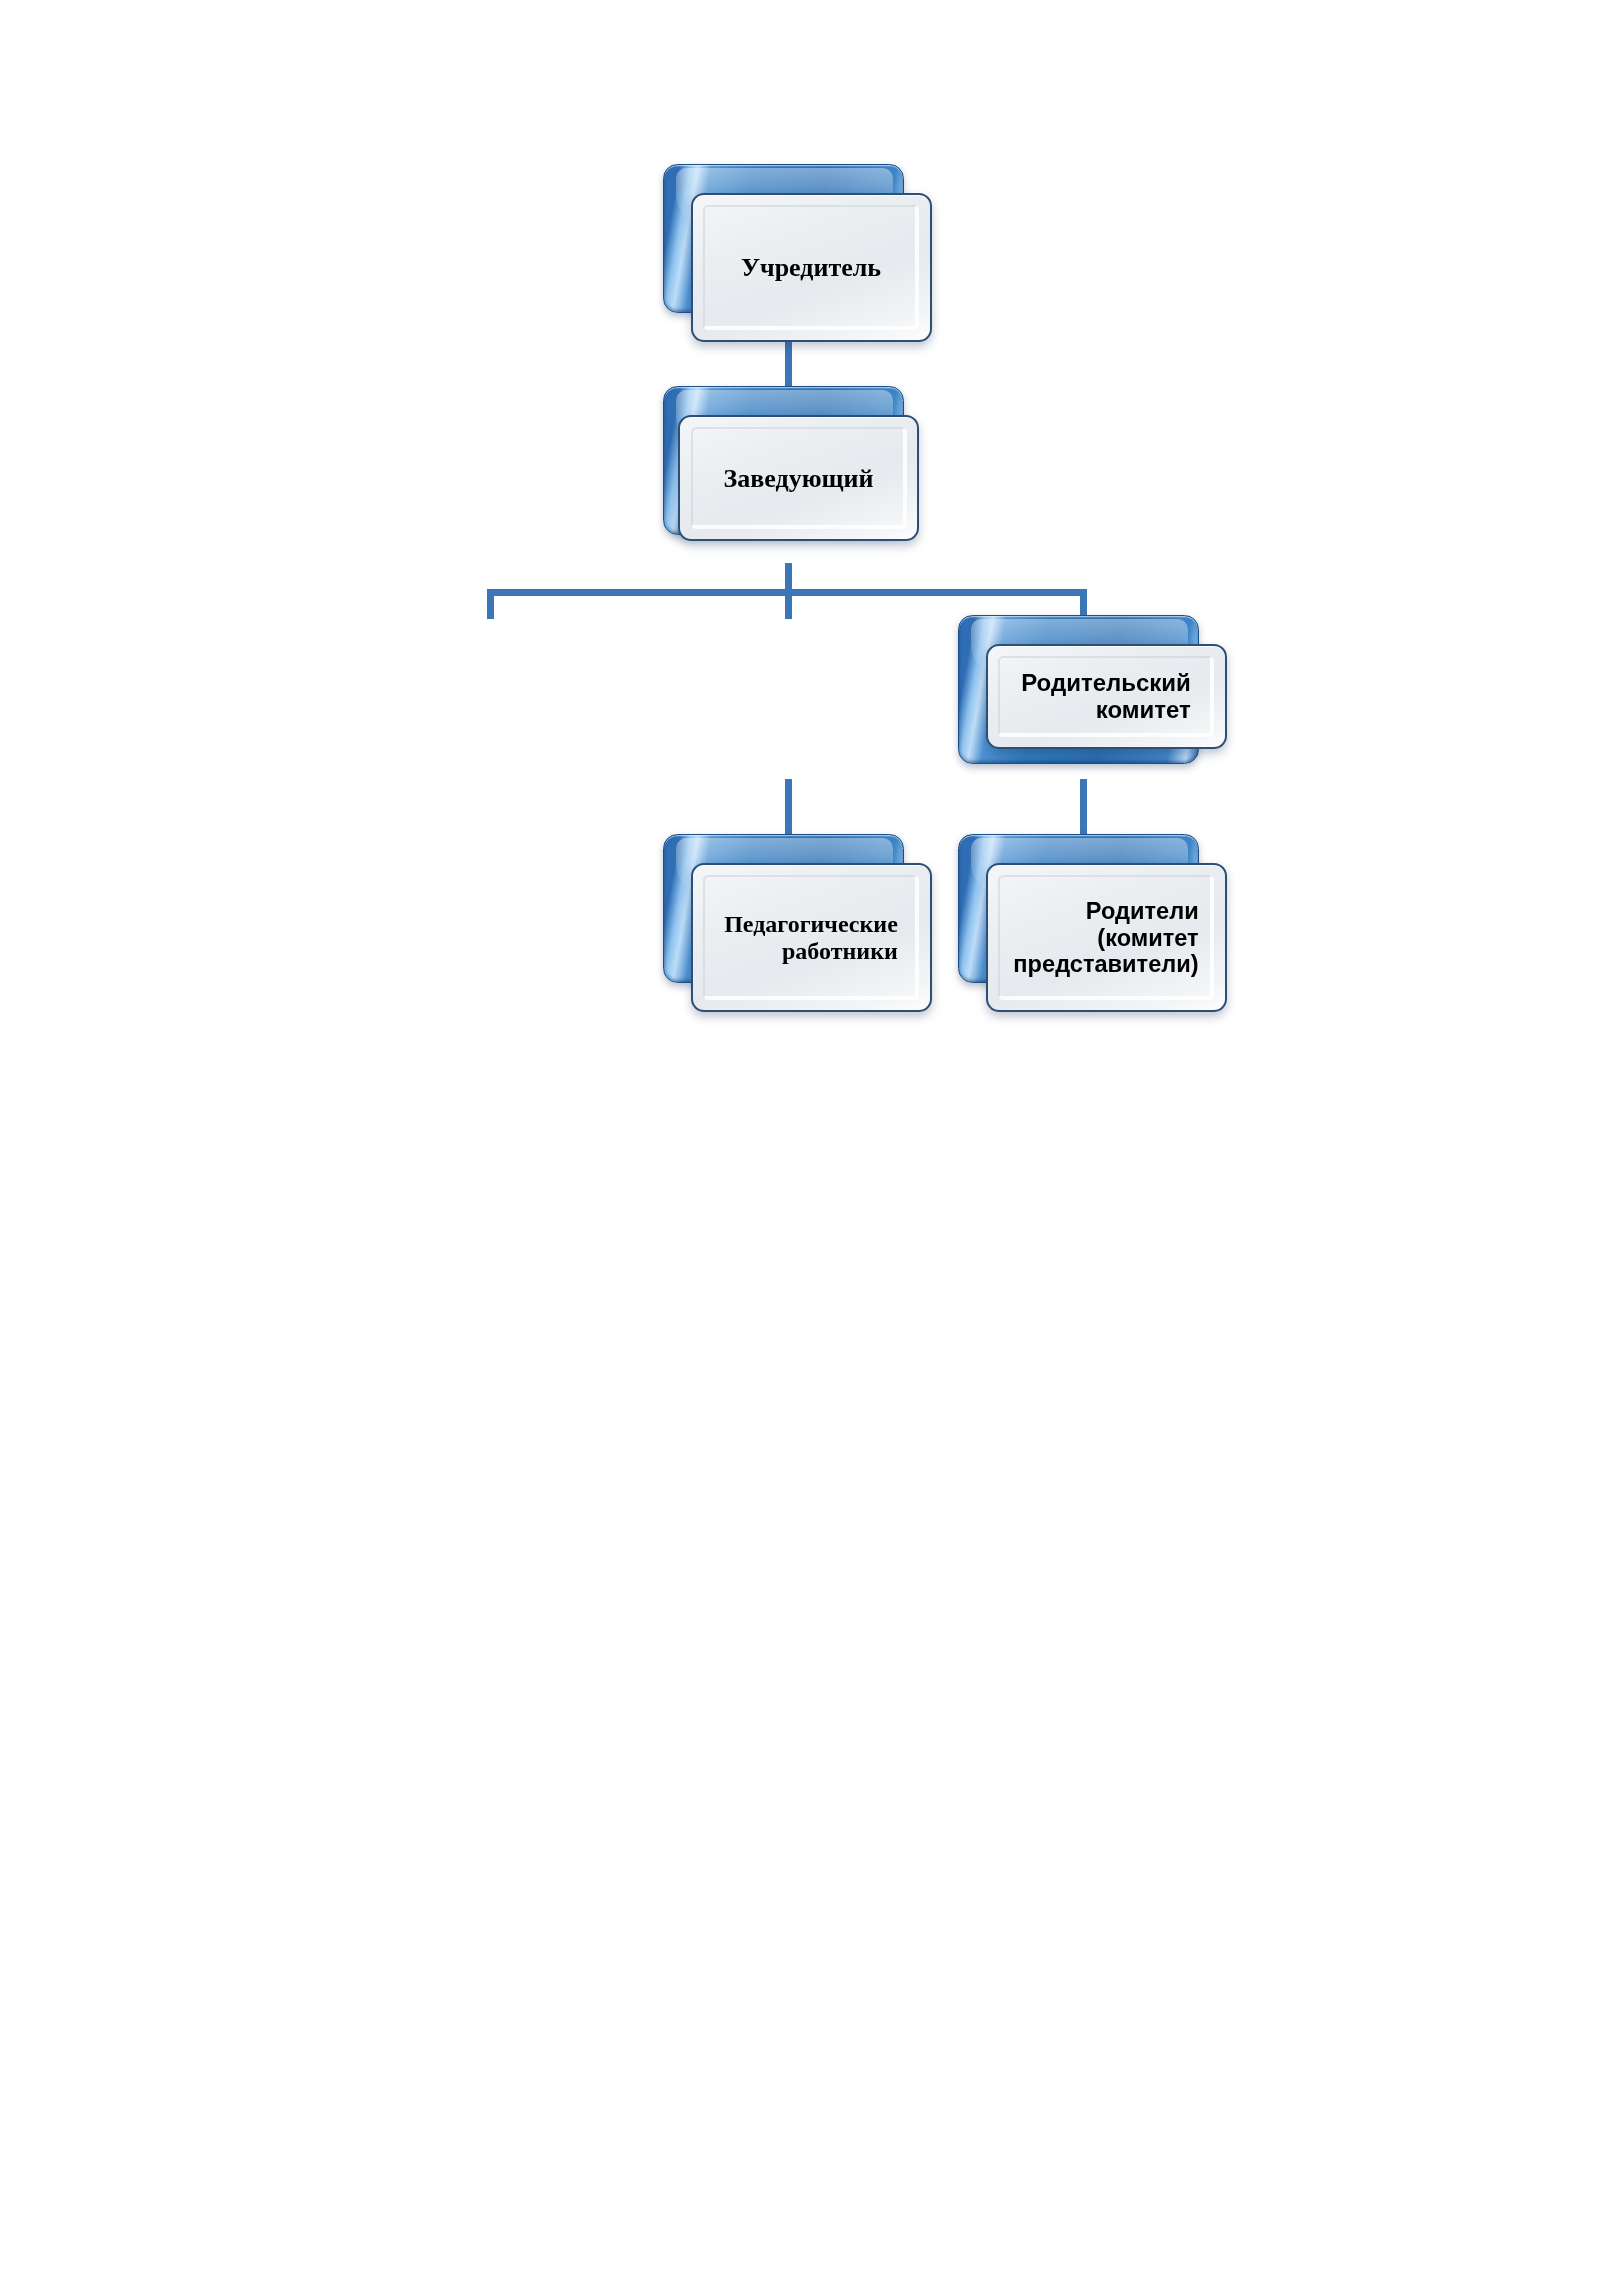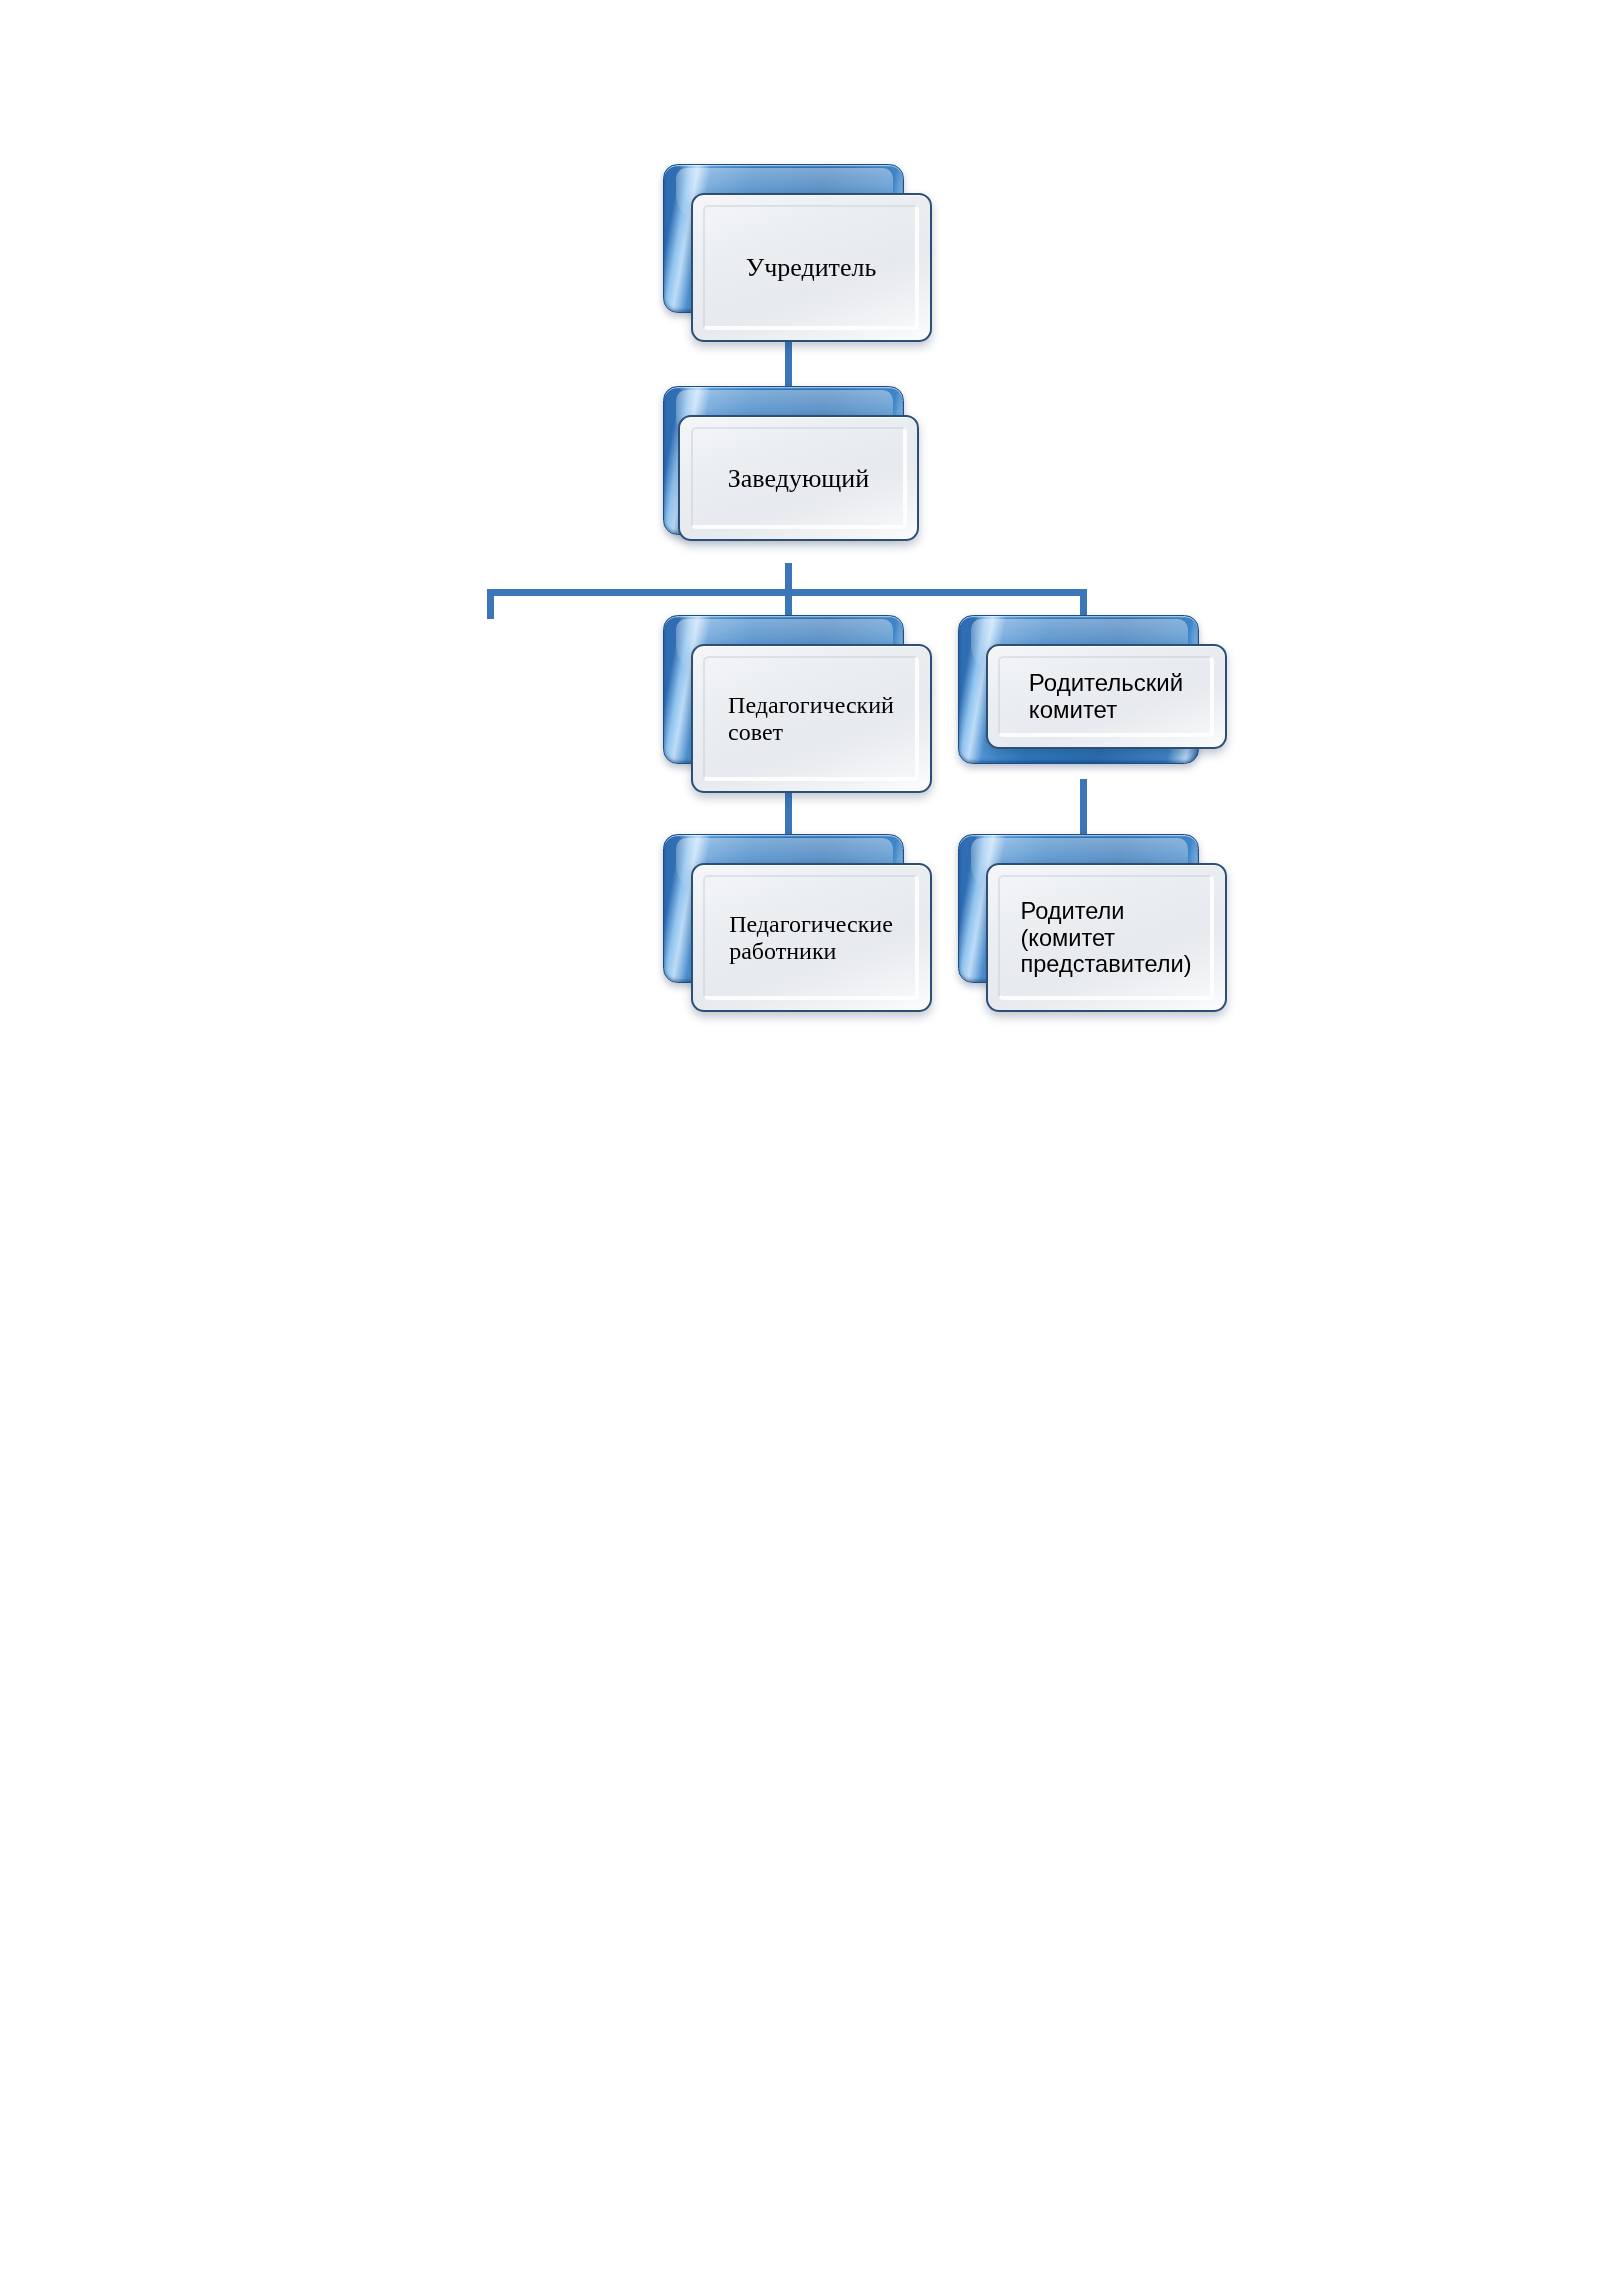--- a/index.html
+++ b/index.html
@@ -116,26 +116,26 @@
     border-bottom: 4.6px solid rgba(255,255,255,0.85);
     border-left: 2px solid rgba(205,210,217,0.55);
     border-top: 2px solid rgba(205,210,217,0.55);
     box-sizing: border-box;
     pointer-events: none;
   }
 
   .node .node-label {
     position: relative;
     z-index: 2;
-    text-align: left;
+    text-align: right;
     color: #000000;
     line-height: 1.12;
     padding: 0 9.2px;
     white-space: pre-line;
-    font-weight: 400;
+    font-weight: 700;
   }
 
   
   .node-label.serif  { font-family: "Liberation Serif", "DejaVu Serif", serif; }
   .node-label.mixed  { font-family: "Liberation Sans", "DejaVu Sans", sans-serif; }
 </style>
 </head>
 <body>
 
 <div id="chart-canvas">
@@ -163,27 +163,20 @@
   </div>
 
   <div class="node" style="left:663px; top:386px; width:241px; height:149px;">
     <div class="plate-back"></div>
     <div class="plate-front" style="left:15px; top:29.4px; width:241px; height:126px;">
       <span class="node-label serif" style="font-size:26px;">Заведующий</span>
     </div>
   </div>
 
 
-  <div class="node" style="left:663px; top:615px; width:241px; height:149px;">
-    <div class="plate-back"></div>
-    <div class="plate-front" style="left:27.5px; top:29.4px; width:241px; height:149px;">
-      <span class="node-label serif" style="font-size:24px;">Педагогический
-совет</span>
-    </div>
-  </div>
 
   <div class="node" style="left:958px; top:615px; width:241px; height:149px;">
     <div class="plate-back"></div>
     <div class="plate-front" style="left:27.5px; top:29.4px; width:241px; height:105px;">
       <span class="node-label mixed" style="font-size:24px;">Родительский
 комитет</span>
     </div>
   </div>
 
   <div class="node" style="left:663px; top:834px; width:241px; height:149px;">

